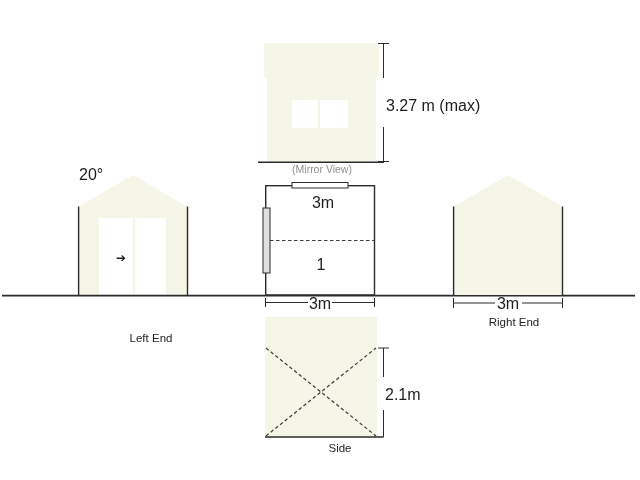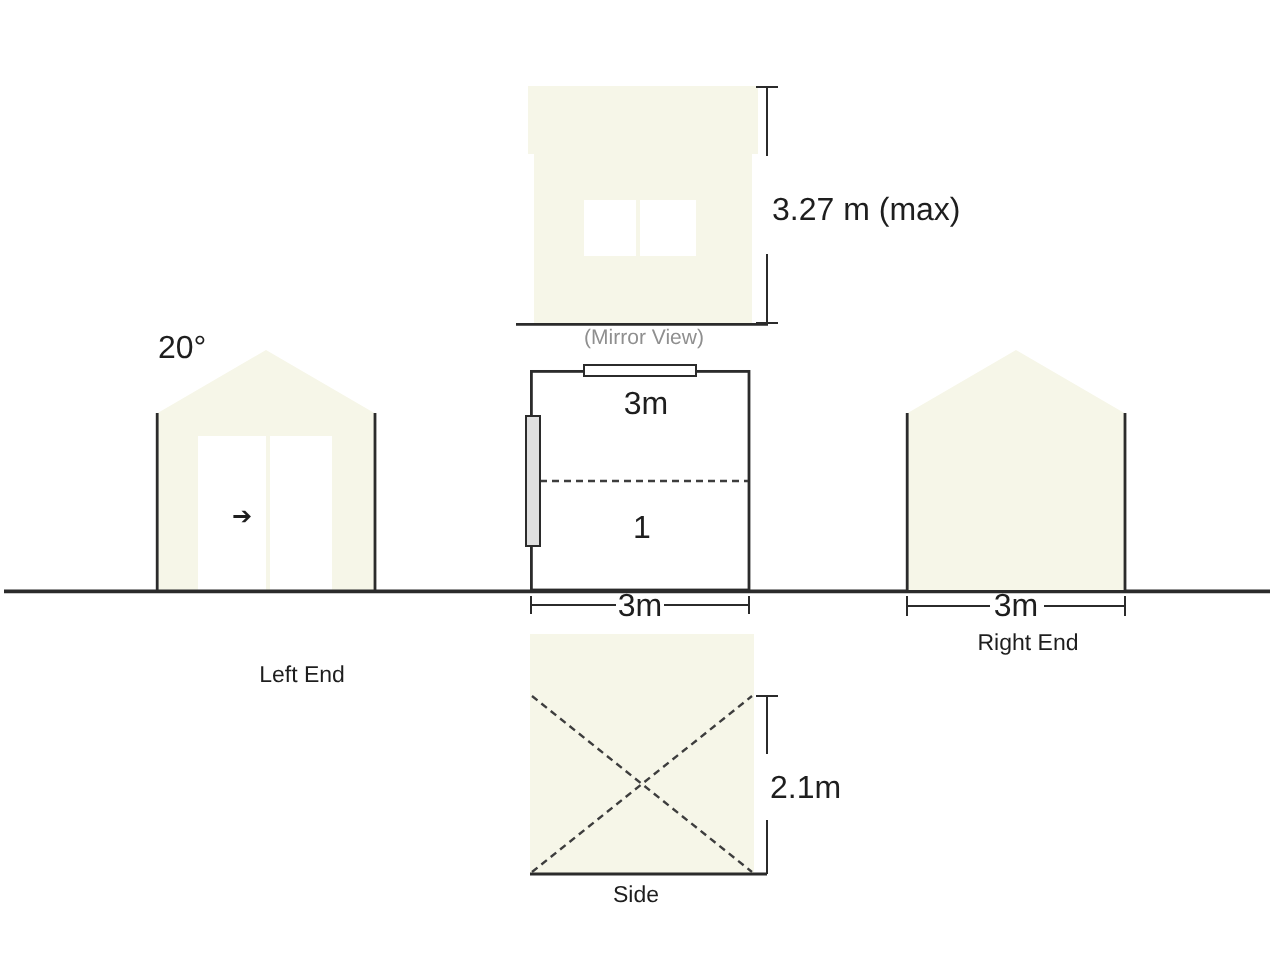--- a/index.html
+++ b/index.html
@@ -99,15 +99,15 @@
   <span class="t big center" style="left:139px;top:332px;margin-left:12px;">Left End</span>
 
   <span class="t center" style="left:323px;top:196px;">3m</span>
   <span class="t center" style="left:321px;top:258px;">1</span>
   <span class="t center" style="left:320px;top:296.5px;">3m</span>
 
   <span class="t center" style="left:508px;top:297px;">3m</span>
   <span class="t big center" style="left:514px;top:316px;">Right End</span>
 
   <span class="t" style="left:385px;top:388px;">2.1m</span>
-  <span class="t big center" style="left:318px;top:442px;">Side</span>
+  <span class="t big center" style="left:340px;top:442px;">Side</span>
 
 </div>
 
 </body></html>

